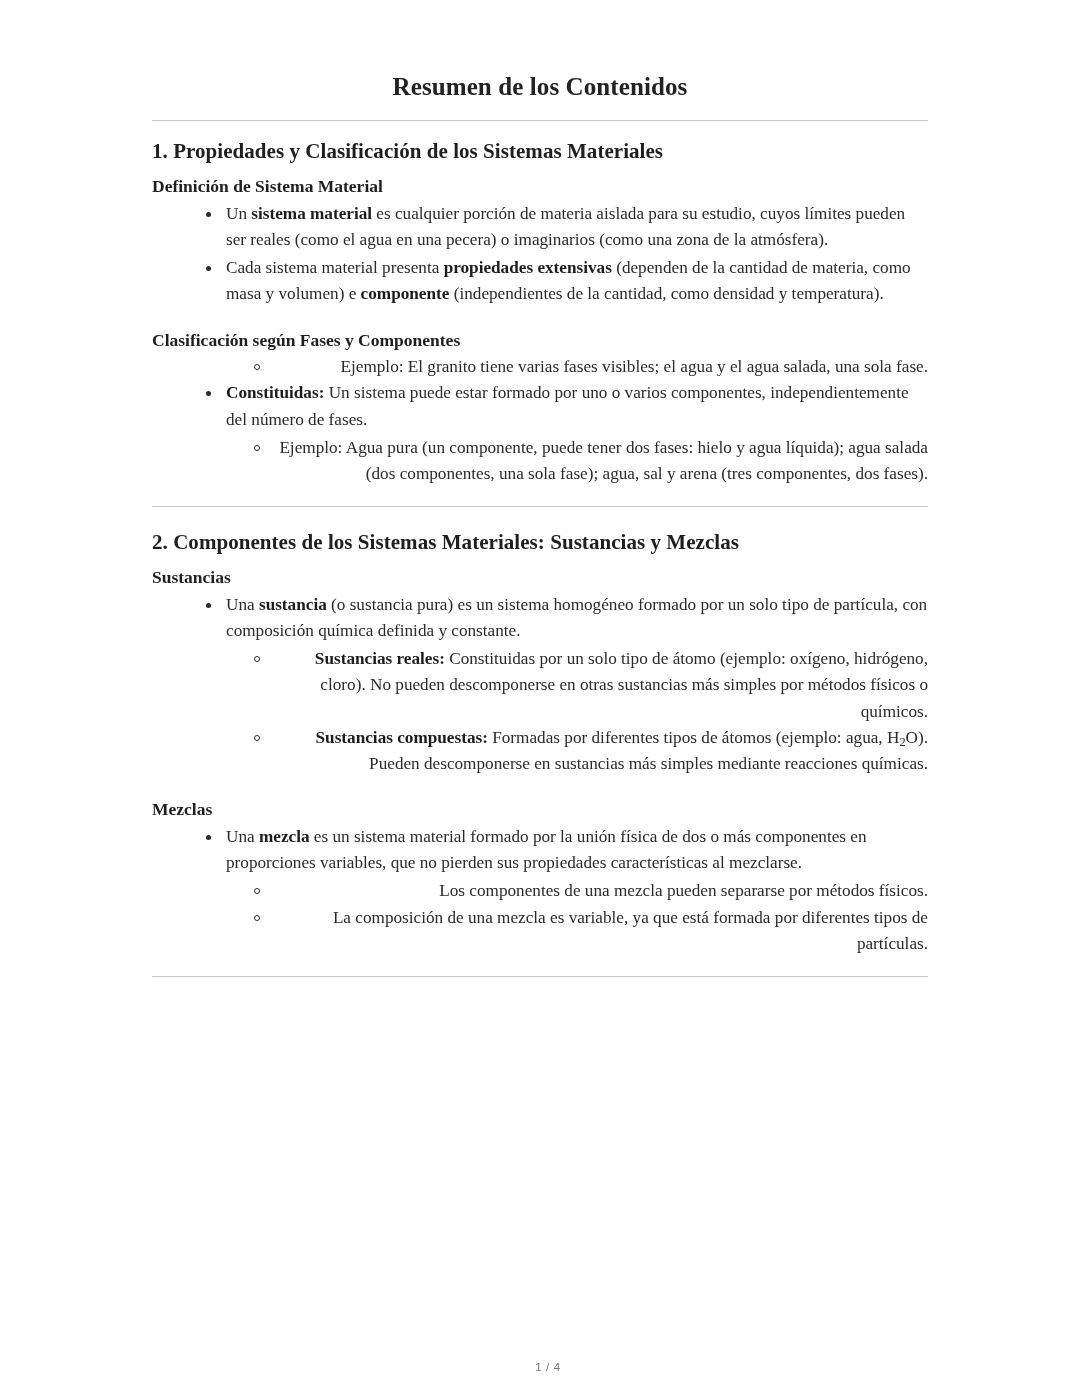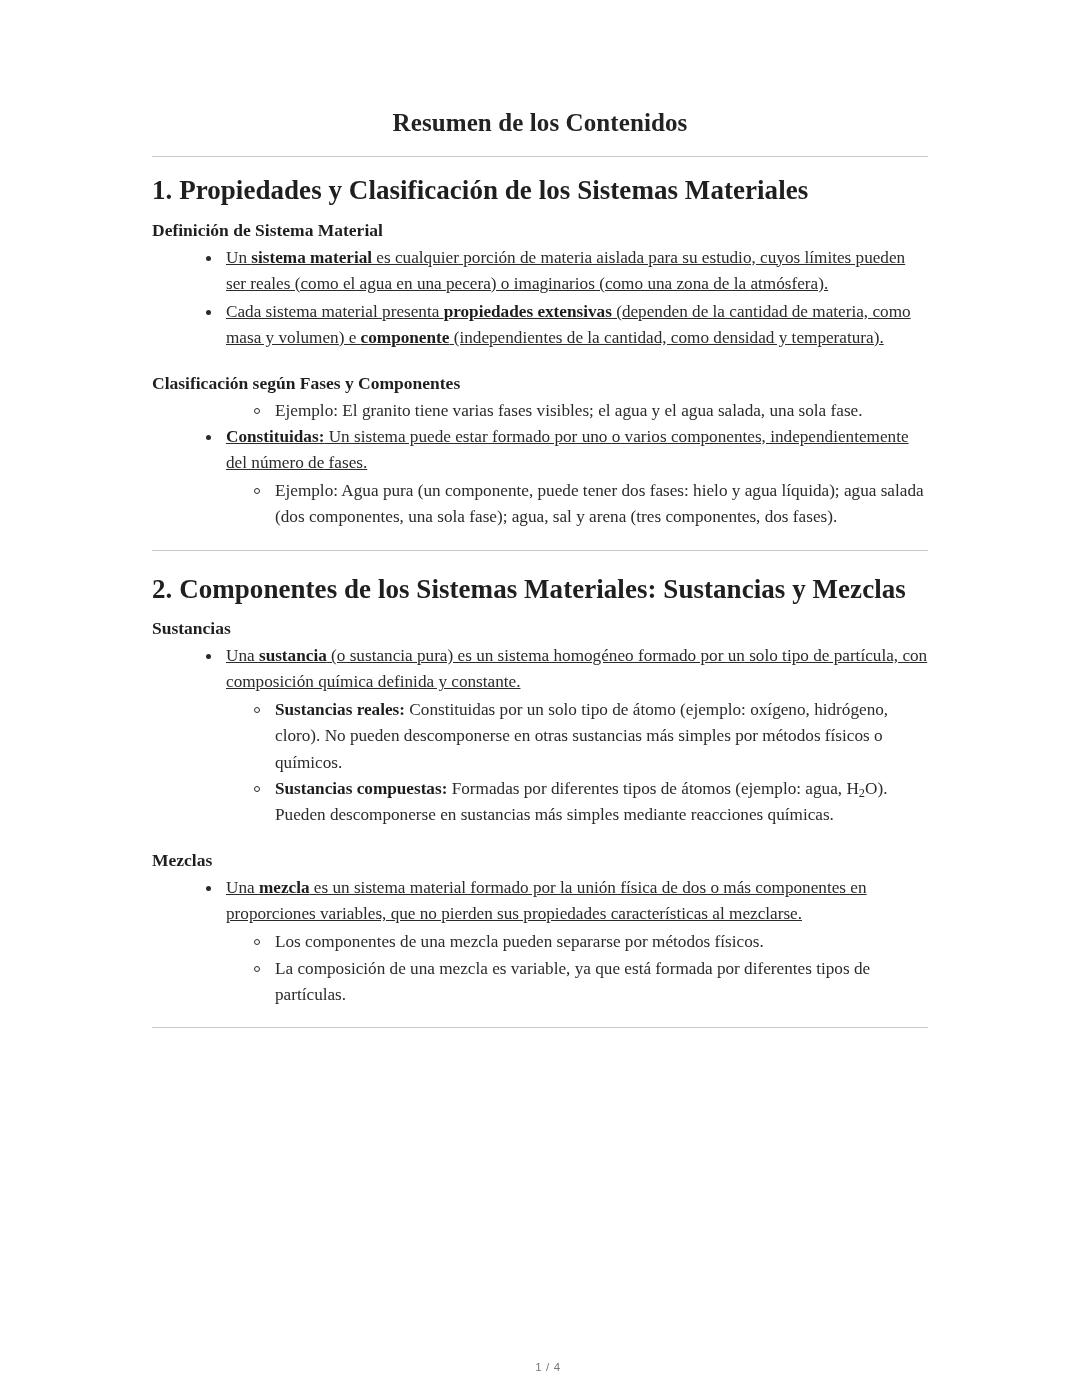--- a/index.html
+++ b/index.html
@@ -15,21 +15,21 @@
     font-family: "Liberation Serif", "DejaVu Serif", serif;
     color: #2b2b2b;
     overflow: hidden;
   }
   .page {
     position: absolute;
     left: 0; top: 0;
     width: 1080px;
     height: 1397px;
     box-sizing: border-box;
-    padding: 108px 152px 0 152px;
+    padding: 72px 152px 0 152px;
   }
   .doc-title {
     font-size: 25px;
     font-weight: bold;
     text-align: center;
     letter-spacing: 0.1px;
     color: #232323;
     margin: 0 0 18px 0;
     line-height: 1.2;
   }
@@ -38,21 +38,21 @@
     border-top: 1px solid #c9c9c9;
     margin: 0;
     height: 0;
   }
   .section {
     padding-top: 17px;
   }
   .section.sec-2 { padding-top: 22px; }
 
   h2.sec-title {
-    font-size: 27px;
+    font-size: 21px;
     font-weight: bold;
     color: #1f1f1f;
     margin: 0 0 11px 0;
     line-height: 1.25;
     letter-spacing: 0.05px;
   }
   h3.sub-title {
     font-size: 17.5px;
     font-weight: bold;
     color: #1f1f1f;
@@ -67,36 +67,36 @@
     margin: 0;
     padding: 0 0 0 52px;
   }
   ul.lvl1 > li.bullet {
     position: relative;
     font-size: 17.2px;
     line-height: 1.52;
     margin: 0 0 2px 0;
     padding-left: 22px;
     color: #2b2b2b;
-    text-decoration: underline;
   }
   ul.lvl1 > li.bullet::before {
     content: "";
     position: absolute;
     left: 2px;
     top: 11px;
     width: 5px;
     height: 5px;
     border-radius: 50%;
     background: #2b2b2b;
   }
   ul.lvl2 {
     list-style: none;
     margin: 0;
     padding: 0 0 0 49px;
+    text-align: right;
   }
   ul.lvl2 > li.subbullet {
     position: relative;
     font-size: 17.2px;
     line-height: 1.52;
     margin: 0;
     padding-left: 22px;
     color: #2b2b2b;
   }
   ul.lvl2 > li.subbullet::before {

